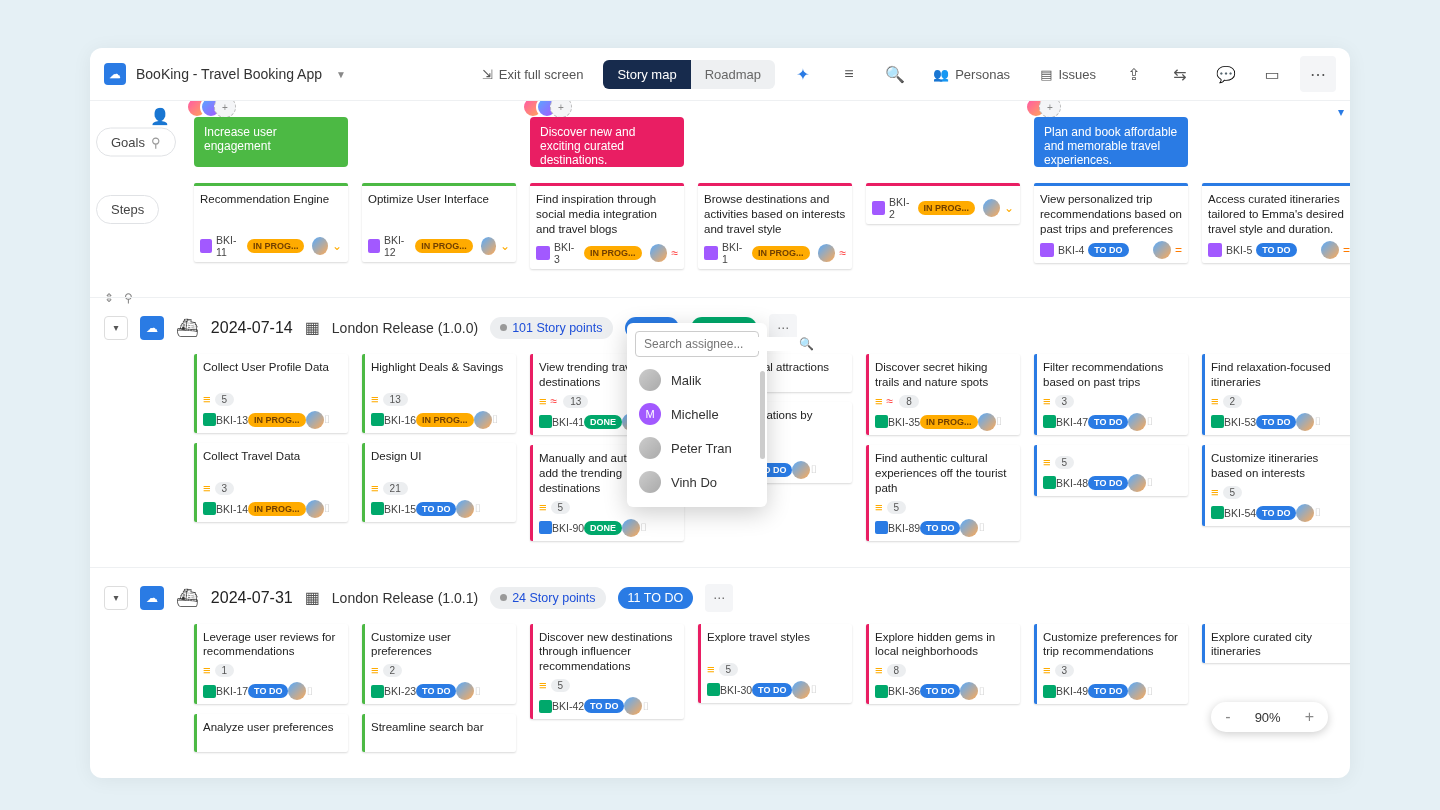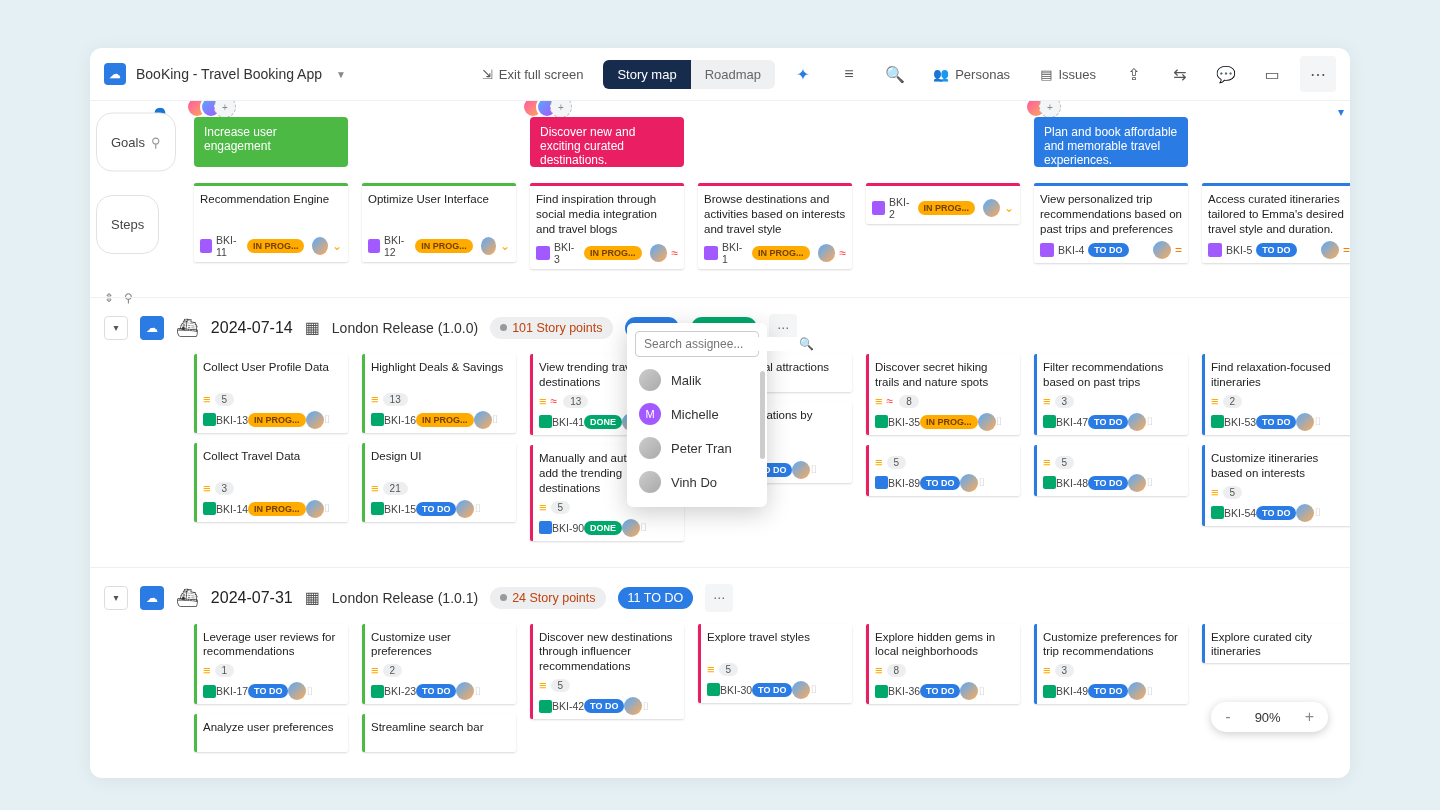--- a/index.html
+++ b/index.html
@@ -19,21 +19,21 @@
 .tb-icon { width: 36px; height: 36px; display: flex; align-items: center; justify-content: center; color: #555; font-size: 16px; cursor: pointer; border-radius: 4px; }
 .ai-icon { color: #2a7be4; }
 .tb-more { background: #f4f5f7; }
 
 
 .body { flex: 1; overflow: hidden; position: relative; }
 .scroll { overflow: auto; height: 100%; }
 .inner { width: 1260px; }
 
 
-.row-label { background: #fff; border: 1px solid #e0e2e5; border-radius: 16px; padding: 21px 14px; font-size: 13px; color: #444; display: inline-flex; align-items: flex-end; gap: 6px; }
+.row-label { background: #fff; border: 1px solid #e0e2e5; border-radius: 16px; padding: 6px 14px; font-size: 13px; color: #444; display: inline-flex; align-items: flex-end; gap: 6px; }
 
 
 .columns { display: flex; gap: 14px; padding-left: 104px; padding-right: 14px; }
 .col { width: 154px; flex-shrink: 0; }
 
 
 .avatar-row { display: flex; align-items: center; padding: 6px 0 2px 104px; gap: 10px; position: relative; }
 .avatar-row .side-icon { position: absolute; left: 60px; top: 6px; color: #888; font-size: 16px; }
 .av { width: 22px; height: 22px; border-radius: 50%; background: #ddd; border: 2px solid #fff; margin-left: -8px; }
 .av.g1 { background: linear-gradient(135deg,#f5a,#fa5); }
@@ -67,21 +67,21 @@
 .prio.high { color: #f33; }
 
 
 .release { display: flex; align-items: center; gap: 12px; padding: 16px 0 12px 14px; border-top: 1px solid #eef0f2; position: relative; }
 .release .expand { width: 24px; height: 24px; border: 1px solid #ddd; border-radius: 4px; display: flex; align-items: center; justify-content: center; color: #555; font-size: 10px; }
 .release .blue-sq { width: 24px; height: 24px; background: #2a7be4; border-radius: 4px; display: flex; align-items: center; justify-content: center; color: #fff; font-size: 12px; }
 .release .ship-icon { color: #333; font-size: 18px; }
 .release-date { font-size: 16px; color: #222; }
 .release-name { font-size: 14px; color: #333; }
 .pill { border-radius: 12px; padding: 4px 10px; font-size: 12.5px; display: flex; align-items: center; gap: 5px; }
-.pill.gray { background: #eceef0; color: #c2410c; }
+.pill.gray { background: #eceef0; color: #1d4ed8; }
 .pill.blue { background: #2a7be4; color: #fff; }
 .pill.green { background: #00a86b; color: #fff; }
 .dot-g { width: 7px; height: 7px; border-radius: 50%; background: #999; }
 .more-btn { width: 28px; height: 28px; background: #f4f5f7; border-radius: 4px; display: flex; align-items: center; justify-content: center; color: #666; }
 
 
 .story { background: #fff; border-left: 3px solid #ccc; border-radius: 2px; box-shadow: 0 1px 2px rgba(0,0,0,0.15); padding: 6px 6px 4px; font-size: 11.5px; margin-bottom: 10px; }
 .story.green { border-left-color: #4cb944; }
 .story.pink { border-left-color: #e91e63; }
 .story.blue { border-left-color: #2a7be4; }
@@ -442,20 +442,21 @@
         <div class="story-foot">
           <span class="type-story"></span>
           <span class="issue-key">BKI-35</span>
           <span class="status-pill inprog">IN PROG...</span>
           <span class="fspace"></span>
           <span class="mini-av"></span>
           <span class="hier">⌷</span>
         </div>
                 </div>
                 <div class="story pink">
+                  <div class="story-title">Find authentic cultural experiences off the tourist path</div>
         <div class="story-mid">
                     <span class="lines">≡</span>
                     <span class="pts">5</span>
                   </div>
         <div class="story-foot">
           <span class="type-task"></span>
           <span class="issue-key">BKI-89</span>
           <span class="status-pill todo">TO DO</span>
           <span class="fspace"></span>
           <span class="mini-av"></span>

